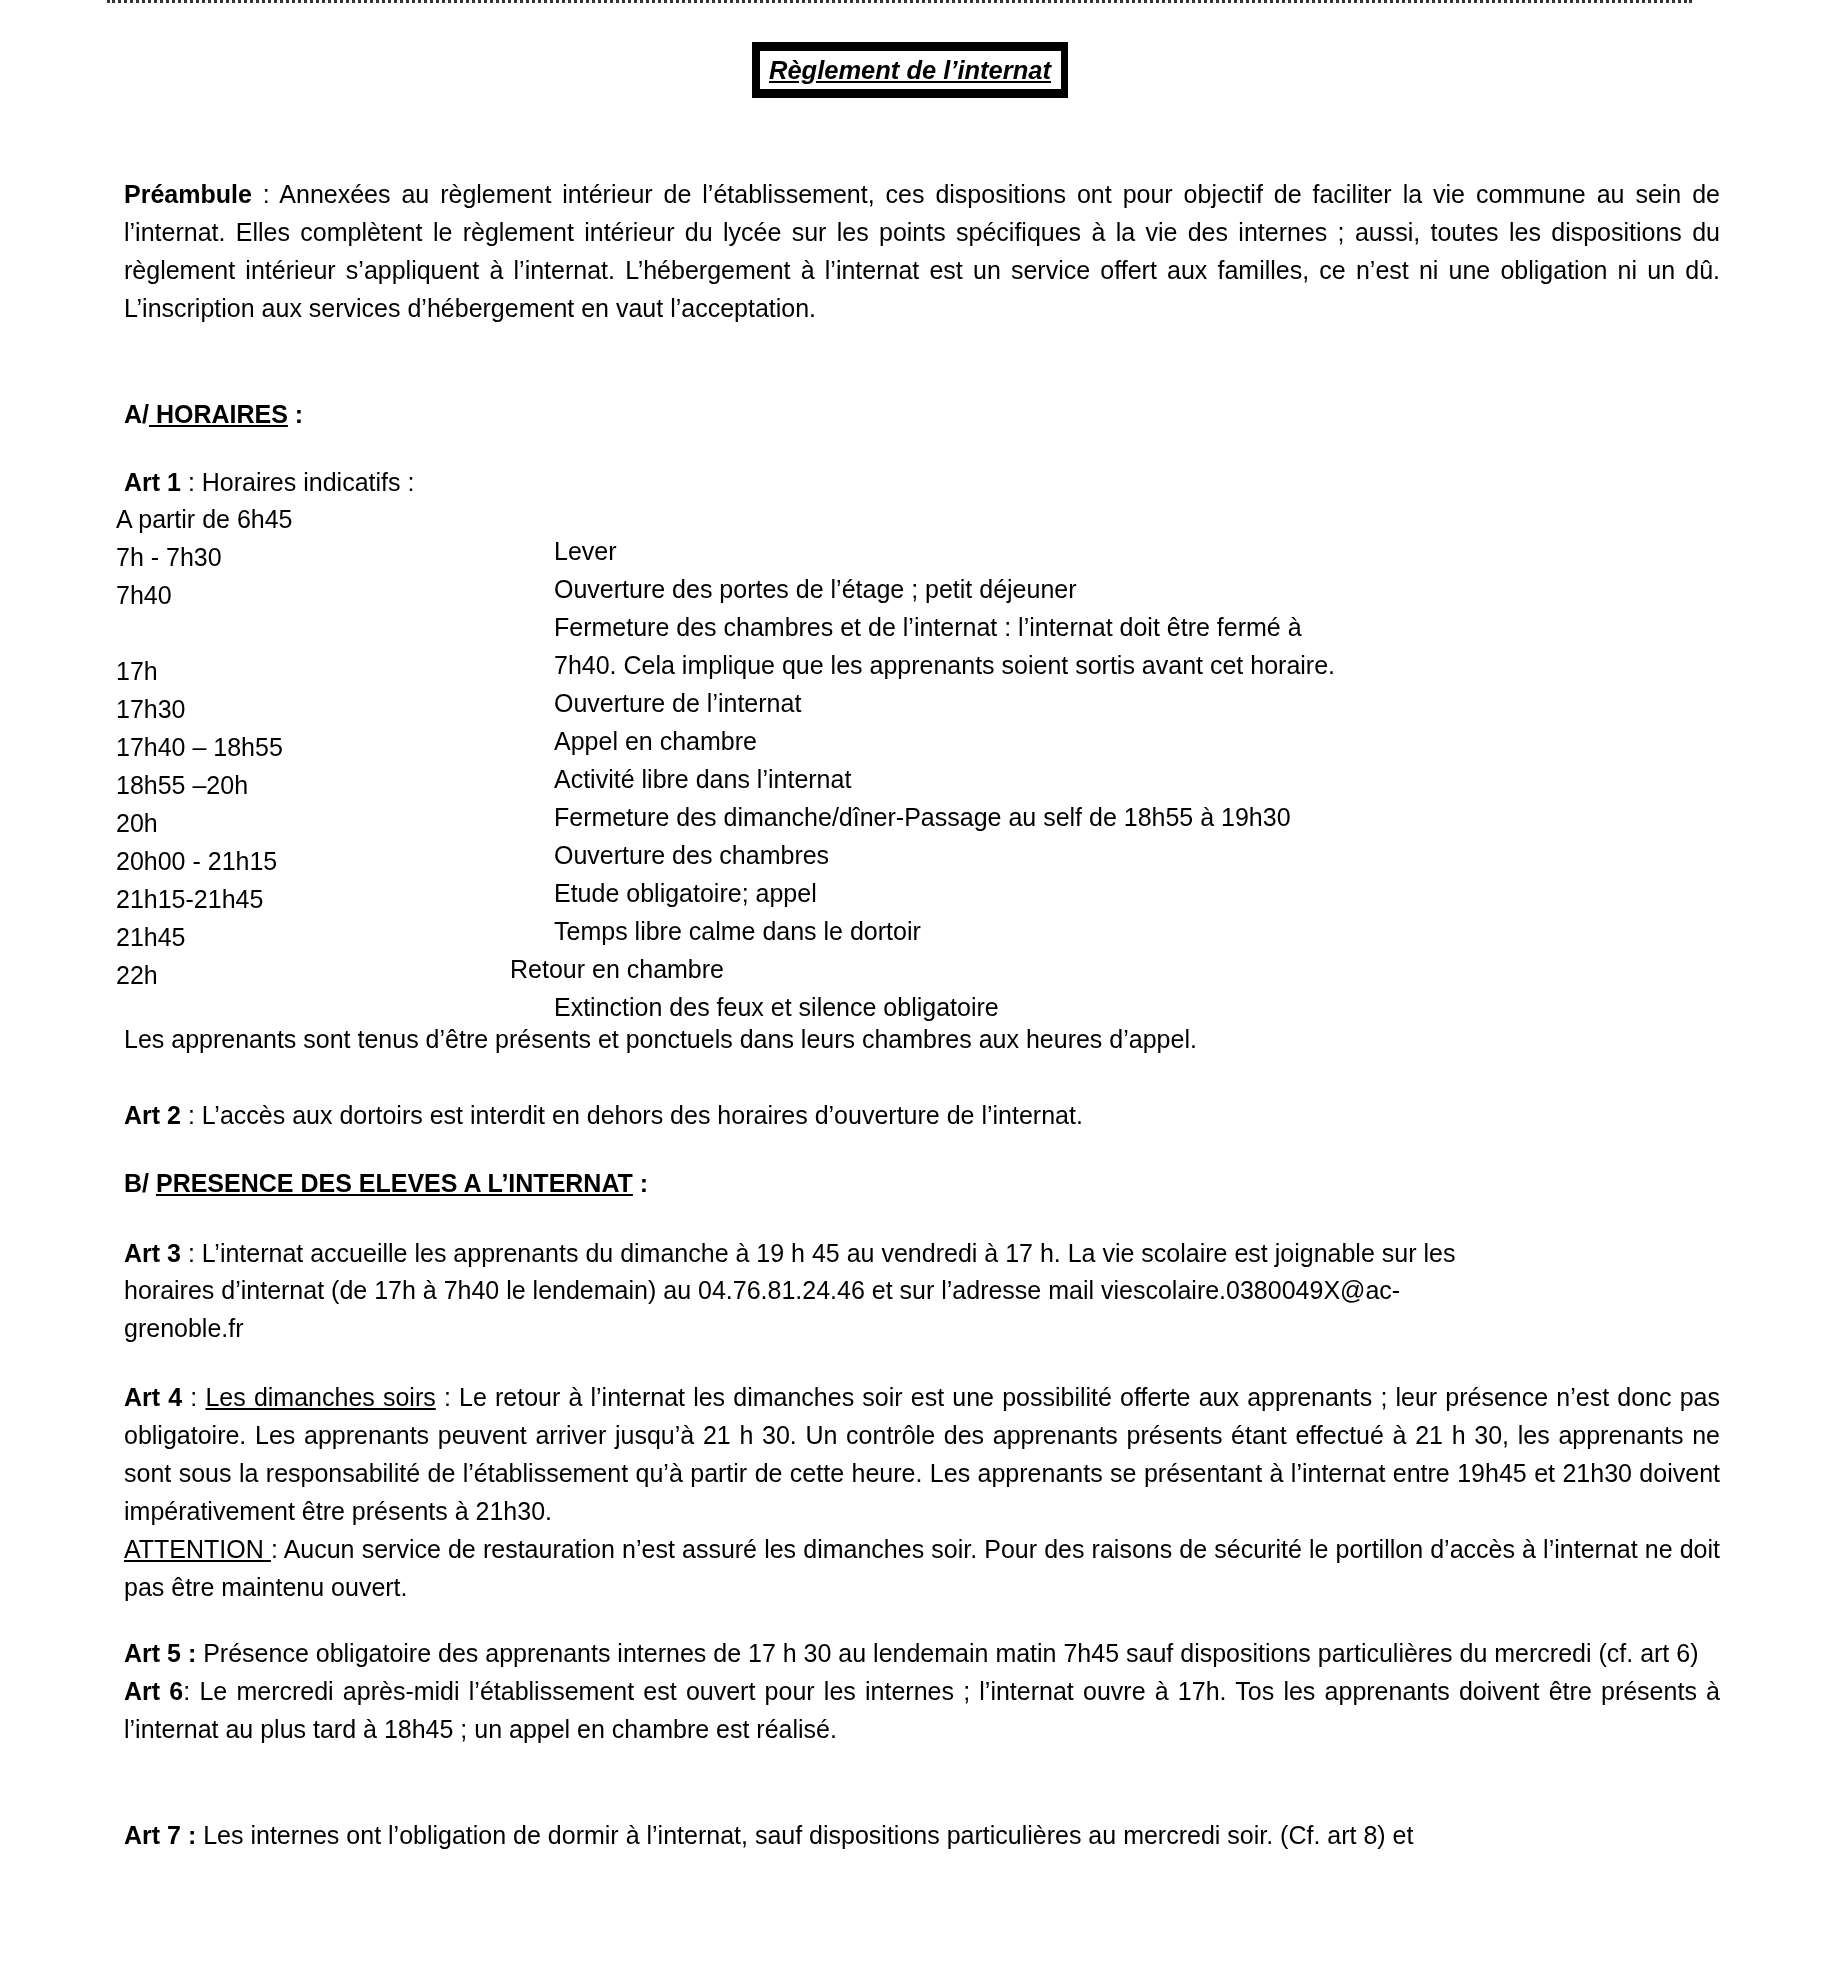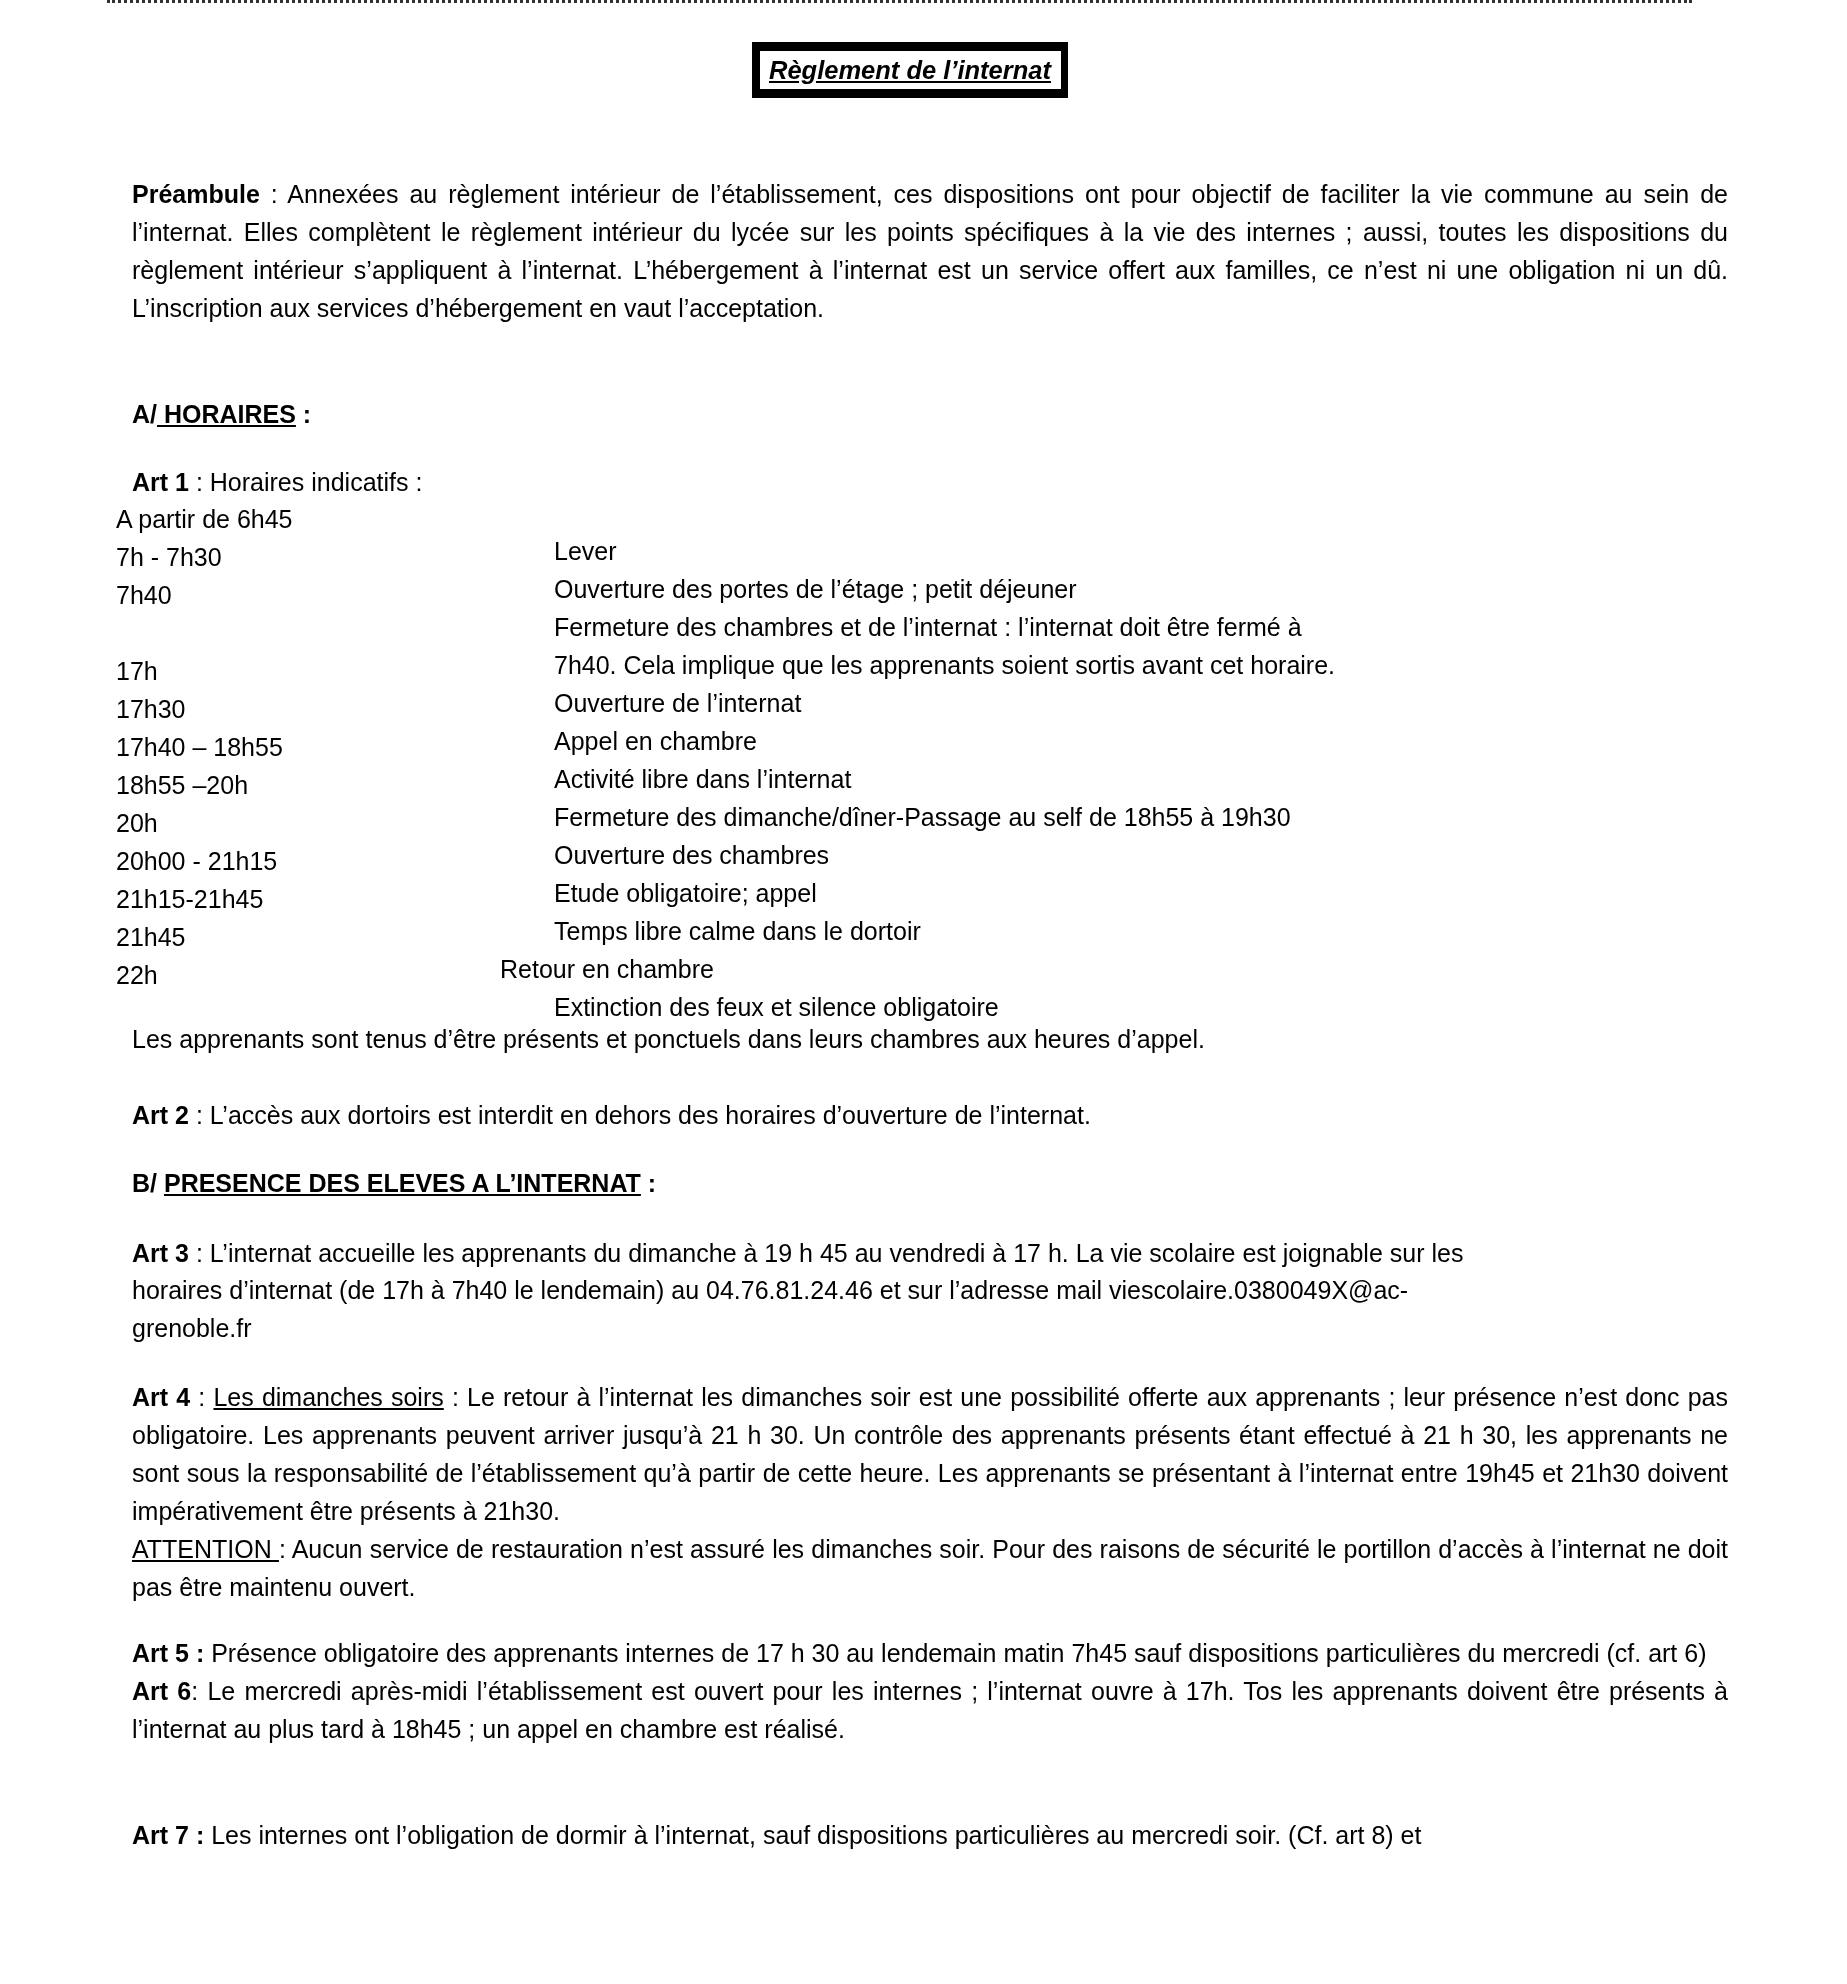--- a/index.html
+++ b/index.html
@@ -15,28 +15,28 @@
   .title-box {
     position: absolute; left: 752px; top: 42px; width: 316px; height: 56px;
     background: #000000; box-sizing: border-box; padding: 9px 7.5px; text-align: center;
   }
   .title-inner {
     background: #ffffff; height: 38px; display: flex; align-items: center; justify-content: center;
     font-style: italic; font-weight: bold; font-size: 25.5px; text-decoration: underline;
     white-space: nowrap; overflow: hidden;
   }
   .page { position: absolute; left: 116px; top: 0; width: 1596px; }
-  .t { position: absolute; left: 16px; font-size: 25px; line-height: 38px; white-space: nowrap; }
+  .t { position: absolute; left: 8px; font-size: 25px; line-height: 38px; white-space: nowrap; }
   .just { white-space: normal; text-align: justify; text-align-last: left; width: 1596px; }
   b, .b { font-weight: bold; }
   .u { text-decoration: underline; text-align: right; }
   .sched-row { position: absolute; left: 0; font-size: 25px; line-height: 38px; white-space: nowrap; width: 1596px; }
   .sched-time { position: absolute; left: 0; }
   .sched-act { position: absolute; left: 438px; margin-top: 32px; }
-  .sched-act.shift { left: 384px; }
+  .sched-act.shift { left: 394px; }
 </style>
 </head>
 <body>
 
 <div class="dotted-rule"></div>
 
 <div class="title-box">
   <div class="title-inner">Règlement de l’internat</div>
 </div>
 

